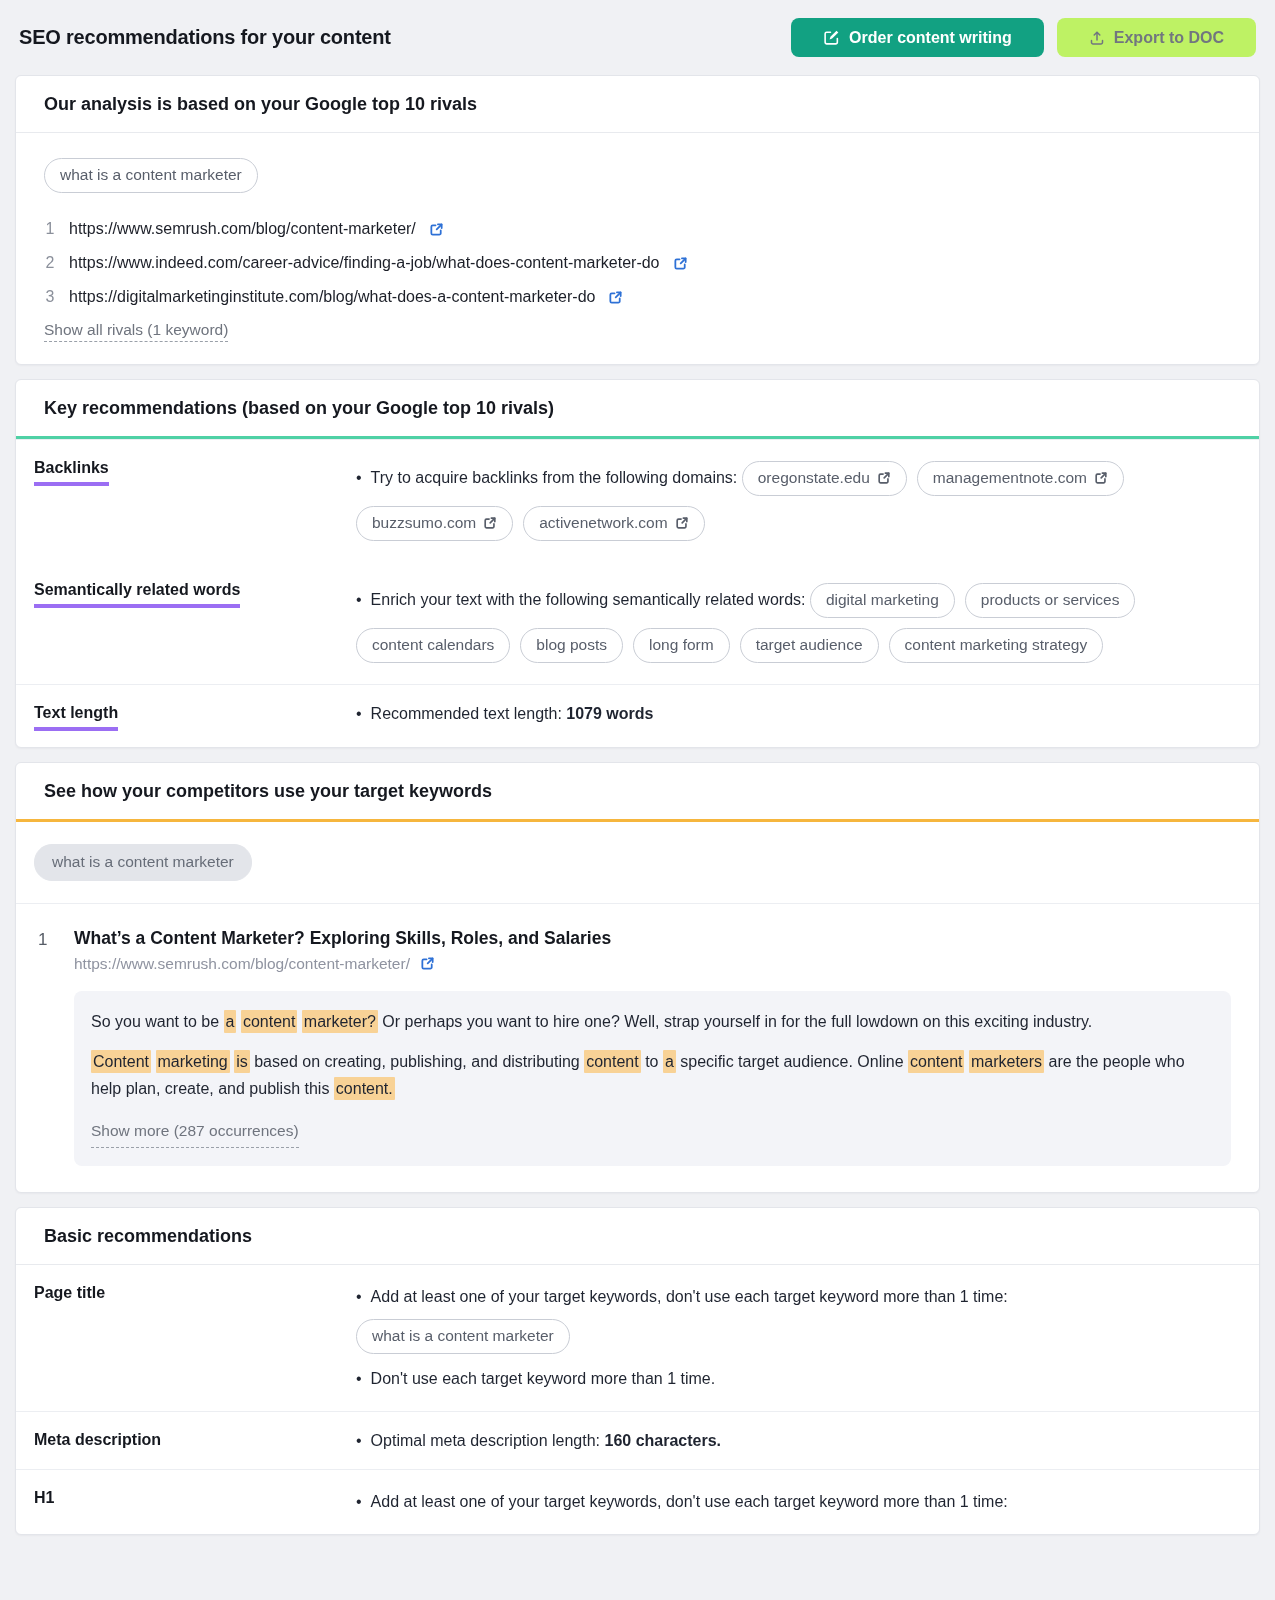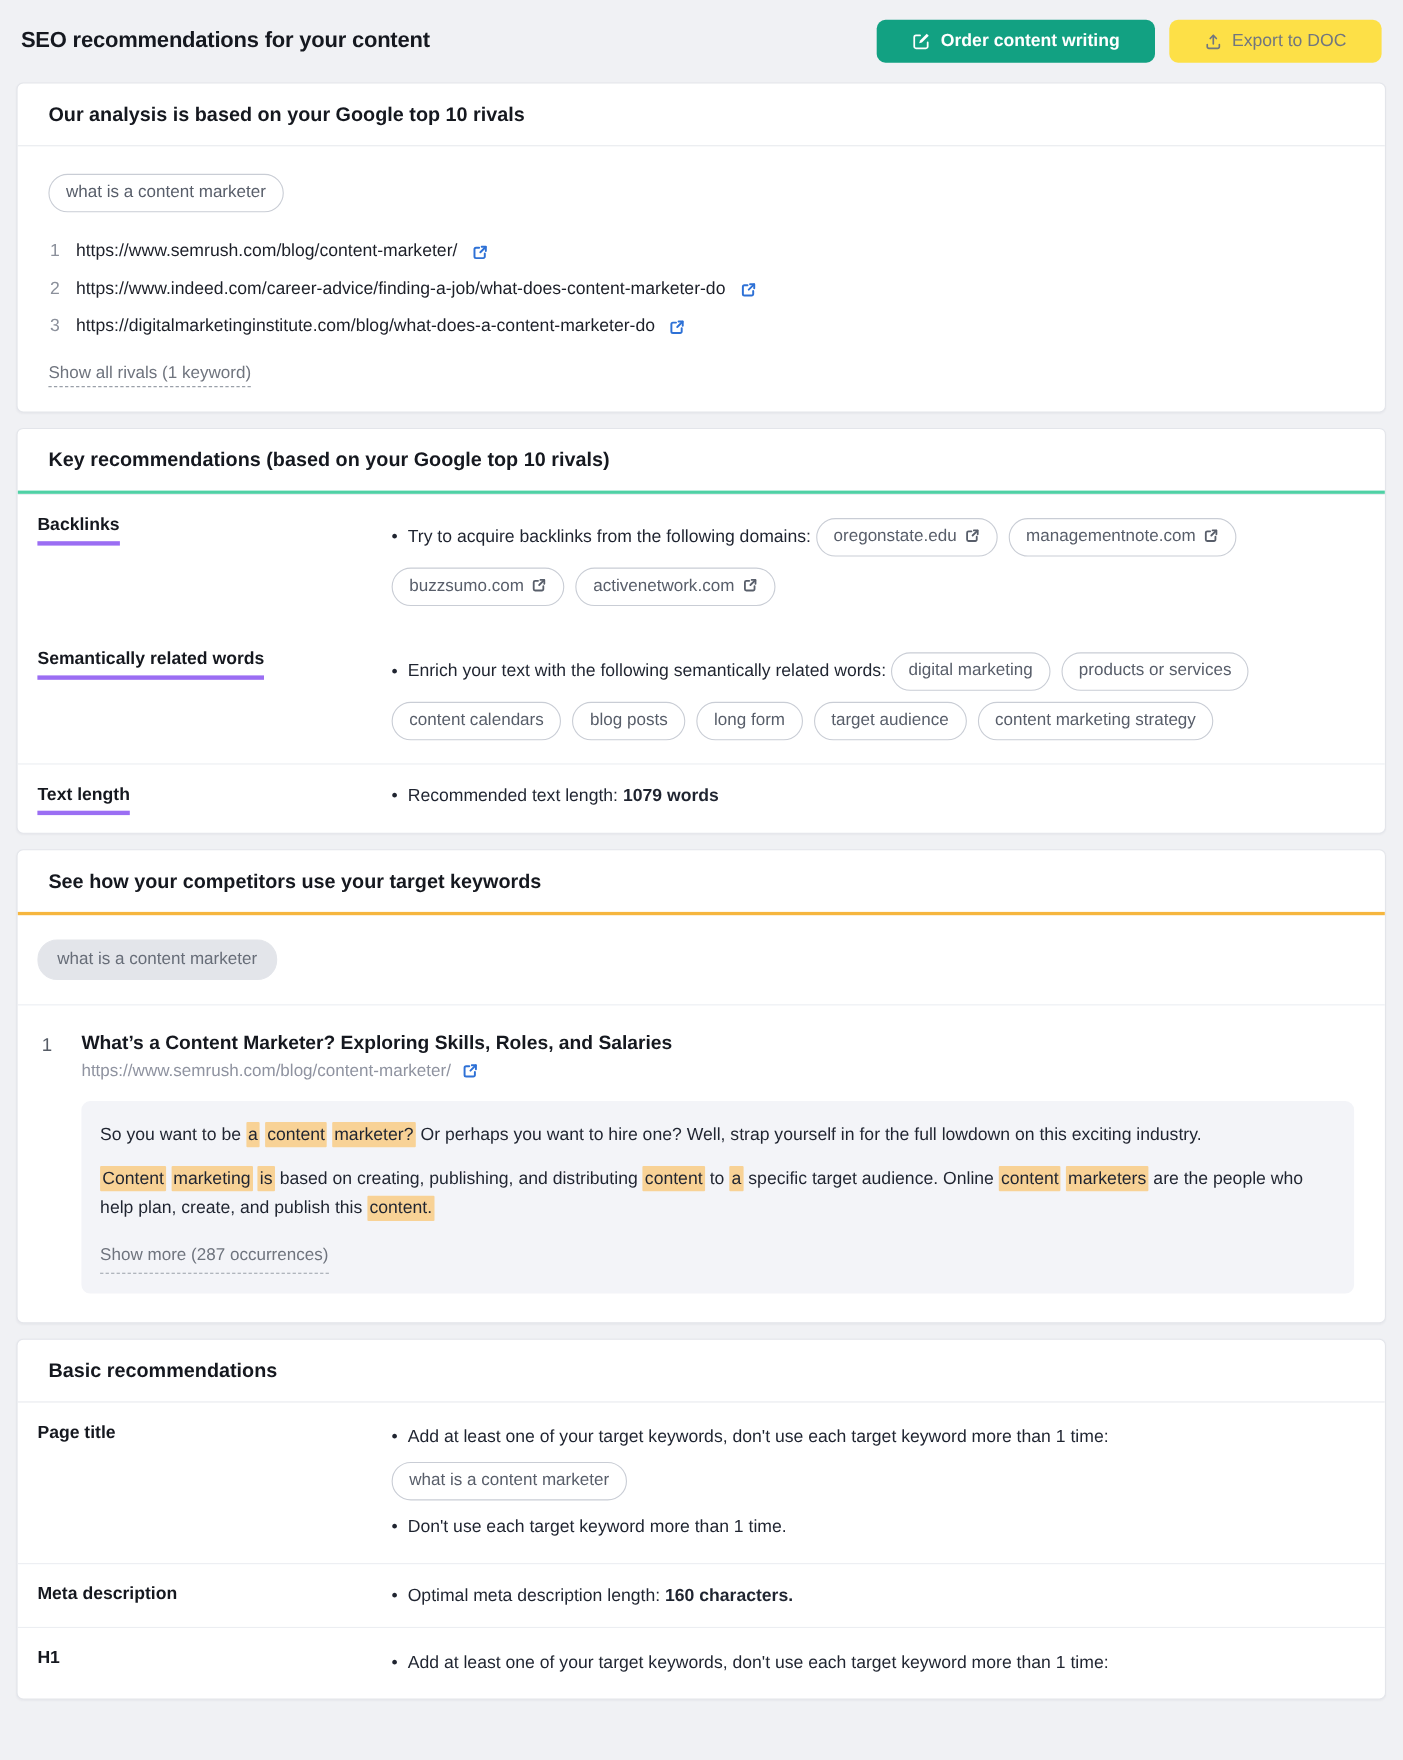--- a/index.html
+++ b/index.html
@@ -11,21 +11,21 @@
   }
   .page{padding:10px 15px 12px}
 
   
   .topbar{display:flex;align-items:center;gap:20px;padding:8px 4px 18px}
   .page-title{font-size:20px;font-weight:700;letter-spacing:-.2px;color:#15181f}
   .topbar-actions{margin-left:auto;display:flex;gap:13px}
   .btn{display:inline-flex;align-items:center;gap:9px;font-size:16px;border:none;
        border-radius:8px;padding:10px 32px;cursor:pointer;font-family:inherit;line-height:1.2}
   .btn-green{background:var(--accent-green,#12a182);color:#fff;font-weight:600}
-  .btn-gray{background:#fde047;color:#71767f;font-weight:400}
+  .btn-gray{background:#bef264;color:#71767f;font-weight:700}
   .btn-select{background:#fff;border:1px solid #c7cad2;color:#1c1f28;min-width:216px;
               justify-content:space-between;font-weight:400}
 
   
   .card{background:#fff;border:1px solid #e3e5ea;border-radius:6px;margin-bottom:14px;
         box-shadow:0 1px 2px rgba(20,24,40,.04);overflow:hidden}
   .card-header{padding:18px 28px 17px;font-size:18px;font-weight:700;color:#15181f;
                border-bottom:1px solid #e8eaee}
   .card-header.teal{border-bottom:3px solid var(--divider-teal,#4fd1a5)}
   .card-header.orange{border-bottom:3px solid var(--divider-orange,#f6b63e)}
@@ -37,21 +37,21 @@
         line-height:1.35;vertical-align:middle}
   .pill-gray{background:#e3e5ea;border:1px solid #e3e5ea;color:#676d78;padding:7px 17px}
   .pill .ext-icon{width:14px;height:14px;color:#585e6a;vertical-align:-2px;margin-left:7px}
 
   
   .url-list{margin-top:14px}
   .url-row{display:flex;align-items:center;gap:13px;padding:8px 0;font-size:16px}
   .url-num{color:#8b909b;min-width:12px;text-align:center}
   .url-text{color:#1c1f28;text-decoration:none;cursor:pointer}
   .ext-icon{width:15px;height:15px;color:var(--link-blue,#2e71d6);flex:none}
-  .link-dashed{display:inline-block;margin-top:17px;color:#6f747e;font-size:15.5px;
+  .link-dashed{display:inline-block;margin-top:7px;color:#6f747e;font-size:15.5px;
                text-decoration:none;border-bottom:1px dashed #9aa0a9;padding-bottom:2px;cursor:pointer}
 
   
   .rec-row{display:flex;padding:16px 28px 16px 18px;border-top:1px solid #eceef2}
   .rec-row.first{border-top:none}
   .rec-label{width:322px;flex:none;font-size:16px;font-weight:700;color:#15181f;padding-top:3px}
   .rec-label .ul{display:inline-block;border-bottom:4px solid var(--underline-purple,#9b6ef3);
                  padding-bottom:5px}
   .rec-content{flex:1;font-size:16px;line-height:1.6;color:#1f2430}
   .dot{margin-right:9px}

